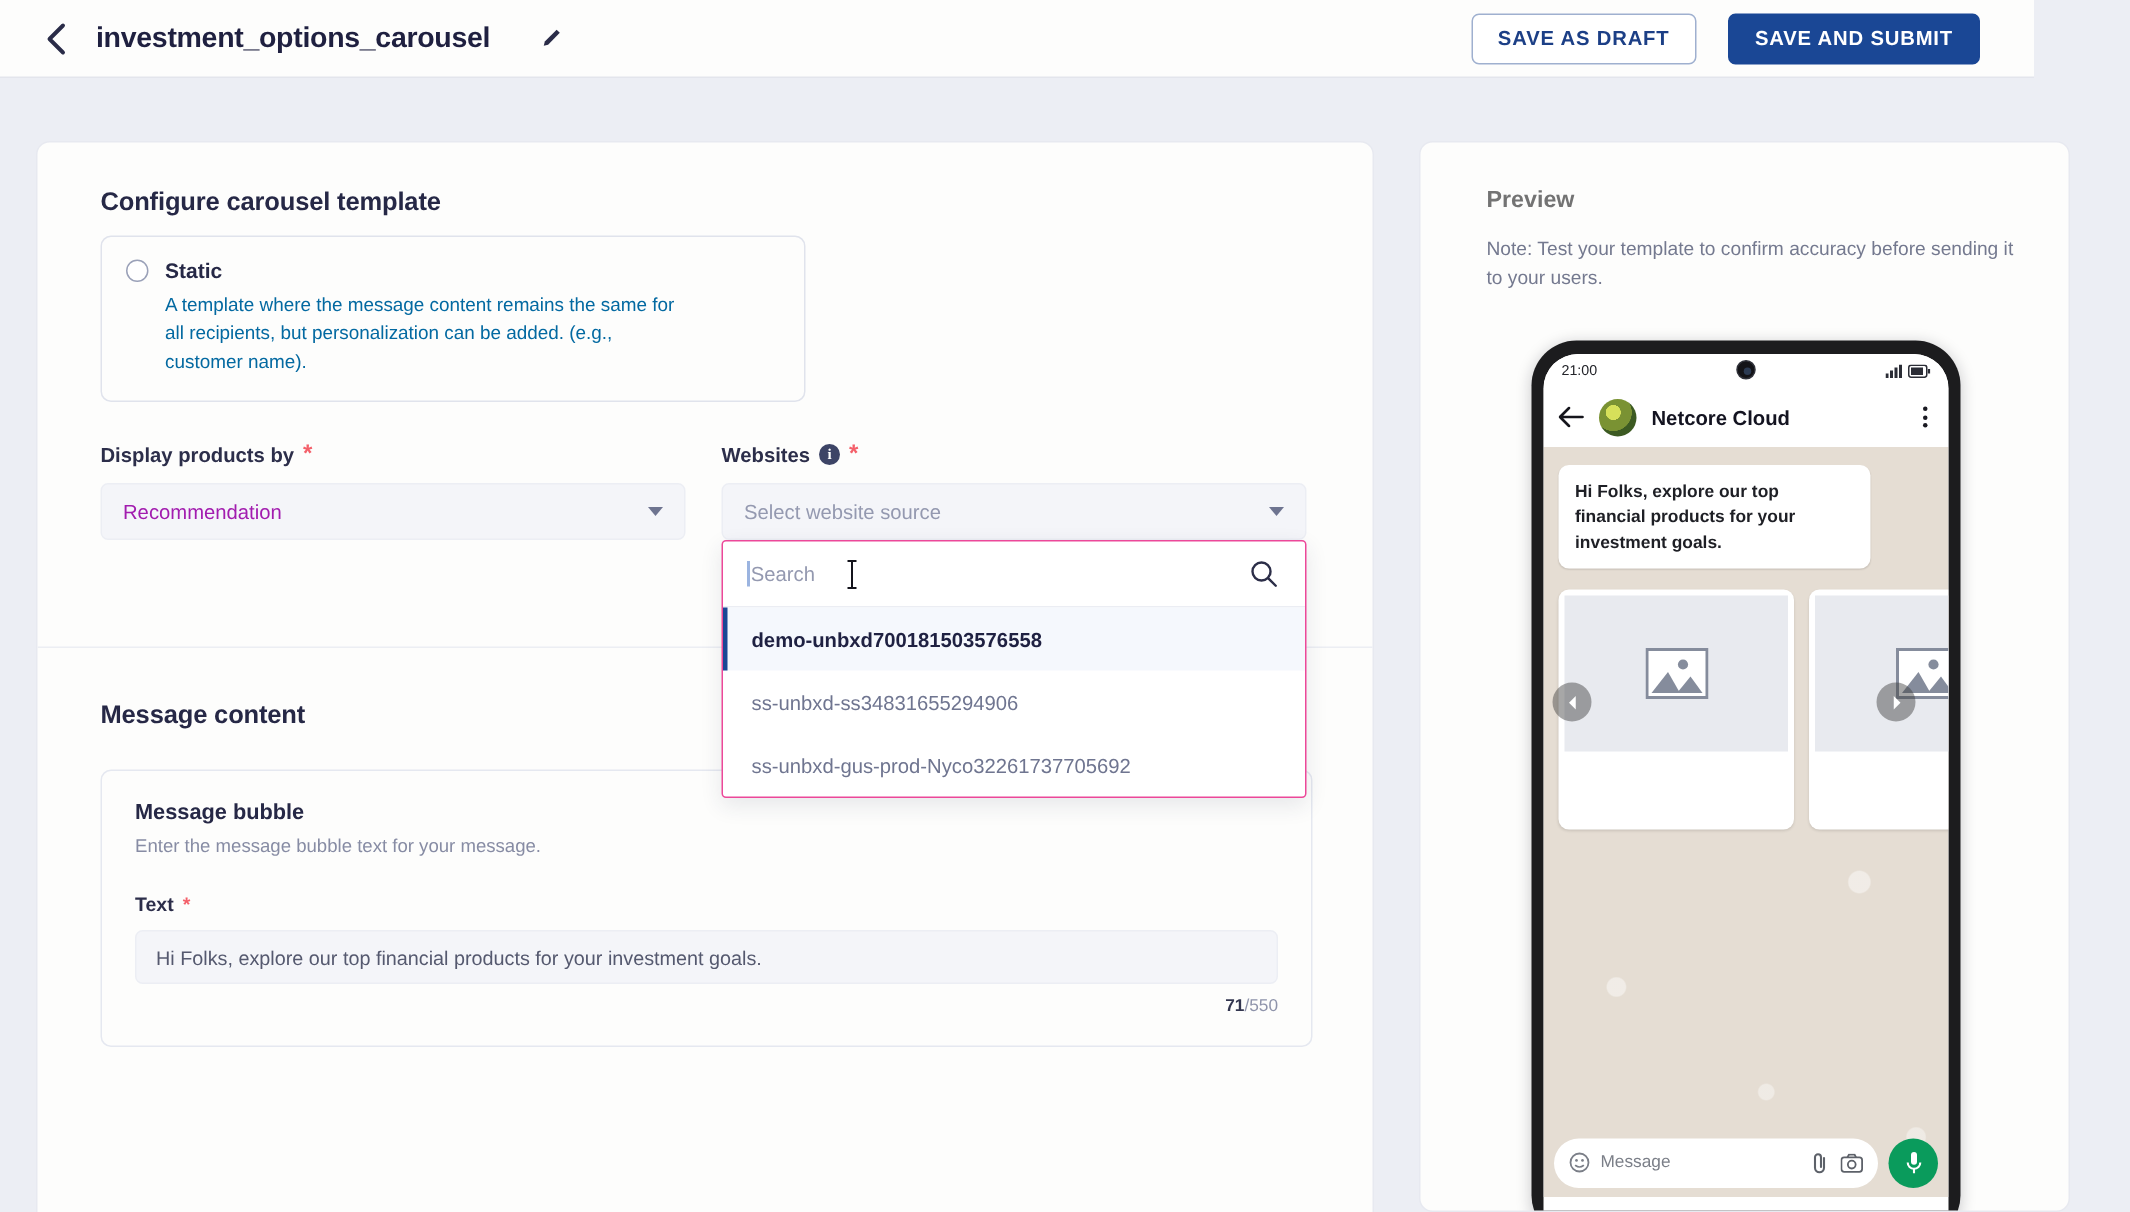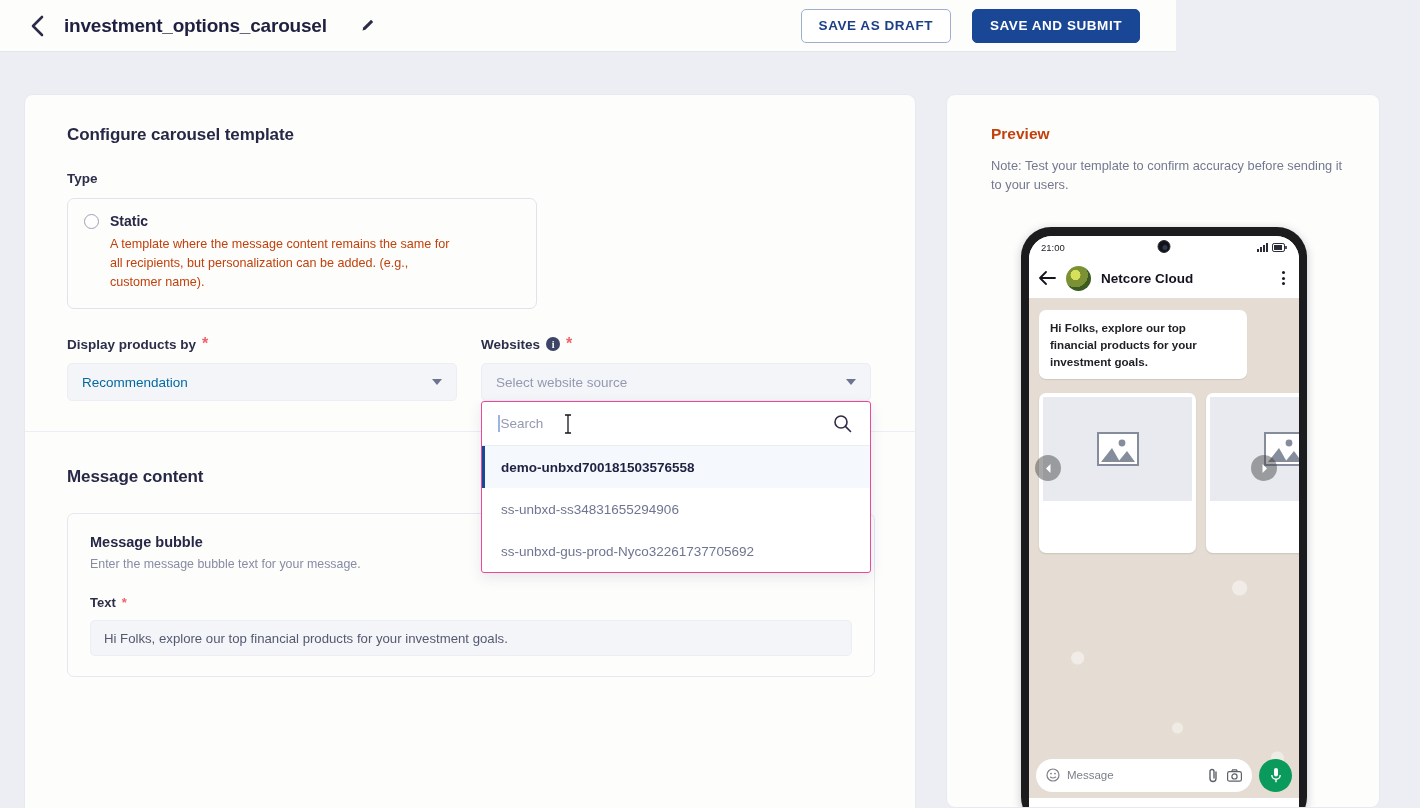--- a/index.html
+++ b/index.html
@@ -7,21 +7,21 @@
     width: 1420px; height: 808px;
     font-family: "Liberation Sans", sans-serif;
     background: #eceef4;
     overflow: hidden;
   }
   body { position: relative; }
 
   
   .topbar {
     position: absolute; top: 0; left: 0;
-    width: 1176px; height: 52px;
+    width: 1356px; height: 52px;
     background: #fdfdfc;
     border-bottom: 1px solid #e3e5ec;
     display: flex; align-items: center;
     z-index: 40;
   }
   .back-chevron {
     margin-left: 24px; width: 26px; height: 26px;
     display: flex; align-items: center; justify-content: center;
     cursor: pointer;
   }
@@ -101,21 +101,21 @@
   .radio.on { border-color: #1a4795; border-width: 1.6px; }
   .radio.on::after {
     content: ""; position: absolute;
     left: 50%; top: 50%; transform: translate(-50%,-50%);
     width: 7px; height: 7px; border-radius: 50%;
     background: #1a4795;
   }
   .type-name { font-size: 14px; font-weight: bold; color: #262846; }
   .type-desc {
     margin-top: 6px; margin-left: 26px;
-    font-size: 12.6px; line-height: 19px; color: #c2410c;
+    font-size: 12.6px; line-height: 19px; color: #0369a1;
     max-width: 345px;
   }
 
   
   .two-col { display: flex; gap: 24px; margin-top: 26px; }
   .col { width: 390px; position: relative; }
   .label-line { display: flex; align-items: center; gap: 6px; height: 18px; }
   .info-icon {
     width: 14px; height: 14px; border-radius: 50%;
     background: #3d4466; color: #fff;
@@ -126,21 +126,21 @@
   .select-box {
     margin-top: 10px; height: 38px;
     background: #f4f5f9;
     border: 1px solid #eceef4;
     border-radius: 5px;
     display: flex; align-items: center;
     padding: 0 14px;
     font-size: 13.5px;
     cursor: pointer;
   }
-  .select-value { color: #0369a1; }
+  .select-value { color: #a21caf; }
   .select-placeholder { color: #9499b0; }
   .caret {
     margin-left: auto;
     width: 0; height: 0;
     border-left: 5.5px solid transparent;
     border-right: 5.5px solid transparent;
     border-top: 6px solid #6e7490;
   }
 
   
@@ -221,21 +221,21 @@
   .preview-card {
     position: absolute; left: 946px; top: 94px;
     width: 434px; height: 714px;
     background: #fdfdfc;
     border: 1px solid #e7e9f0;
     border-radius: 9px;
     overflow: hidden;
   }
   .preview-title {
     margin: 30px 0 0 44px;
-    font-size: 15.5px; font-weight: bold; color: #c2410c;
+    font-size: 15.5px; font-weight: bold; color: #737373;
   }
   .preview-note {
     margin: 13px 0 0 44px; width: 352px;
     font-size: 12.8px; line-height: 19px; color: #74798f;
   }
 
   
   .phone {
     position: absolute; left: 74px; top: 132px;
     width: 286px; height: 600px;
@@ -370,21 +370,20 @@
     <div class="btn btn-outline">SAVE AS DRAFT</div>
     <div class="btn btn-primary">SAVE AND SUBMIT</div>
   </div>
 </div>
 
 <div class="main-card">
 
   <div class="inner-pad">
     <div class="section-title">Configure carousel template</div>
 
-    <div class="field-label" style="margin-top:26px;">Type</div>
 
     <div class="type-row">
       <div class="type-card">
         <div class="type-head">
           <span class="radio"></span>
           <span class="type-name">Static</span>
         </div>
         <div class="type-desc">A template where the message content remains the same for all recipients, but personalization can be added. (e.g., customer name).</div>
       </div>
 
@@ -441,20 +440,23 @@
 
     <div class="msg-card">
       <div class="msg-bubble-title">Message bubble</div>
       <div class="msg-bubble-sub">Enter the message bubble text for your message.</div>
 
       <div class="label-line text-label">
         <span>Text</span>
         <span class="req">*</span>
       </div>
       <div class="textbox">Hi Folks, explore our top financial products for your investment goals.</div>
+      <div class="counter">
+        <b>71</b><span>/550</span>
+      </div>
     </div>
   </div>
 
 </div>
 
 <div class="preview-card">
   <div class="preview-title">Preview</div>
   <div class="preview-note">Note: Test your template to confirm accuracy before sending it to your users.</div>
 
   <div class="phone">

